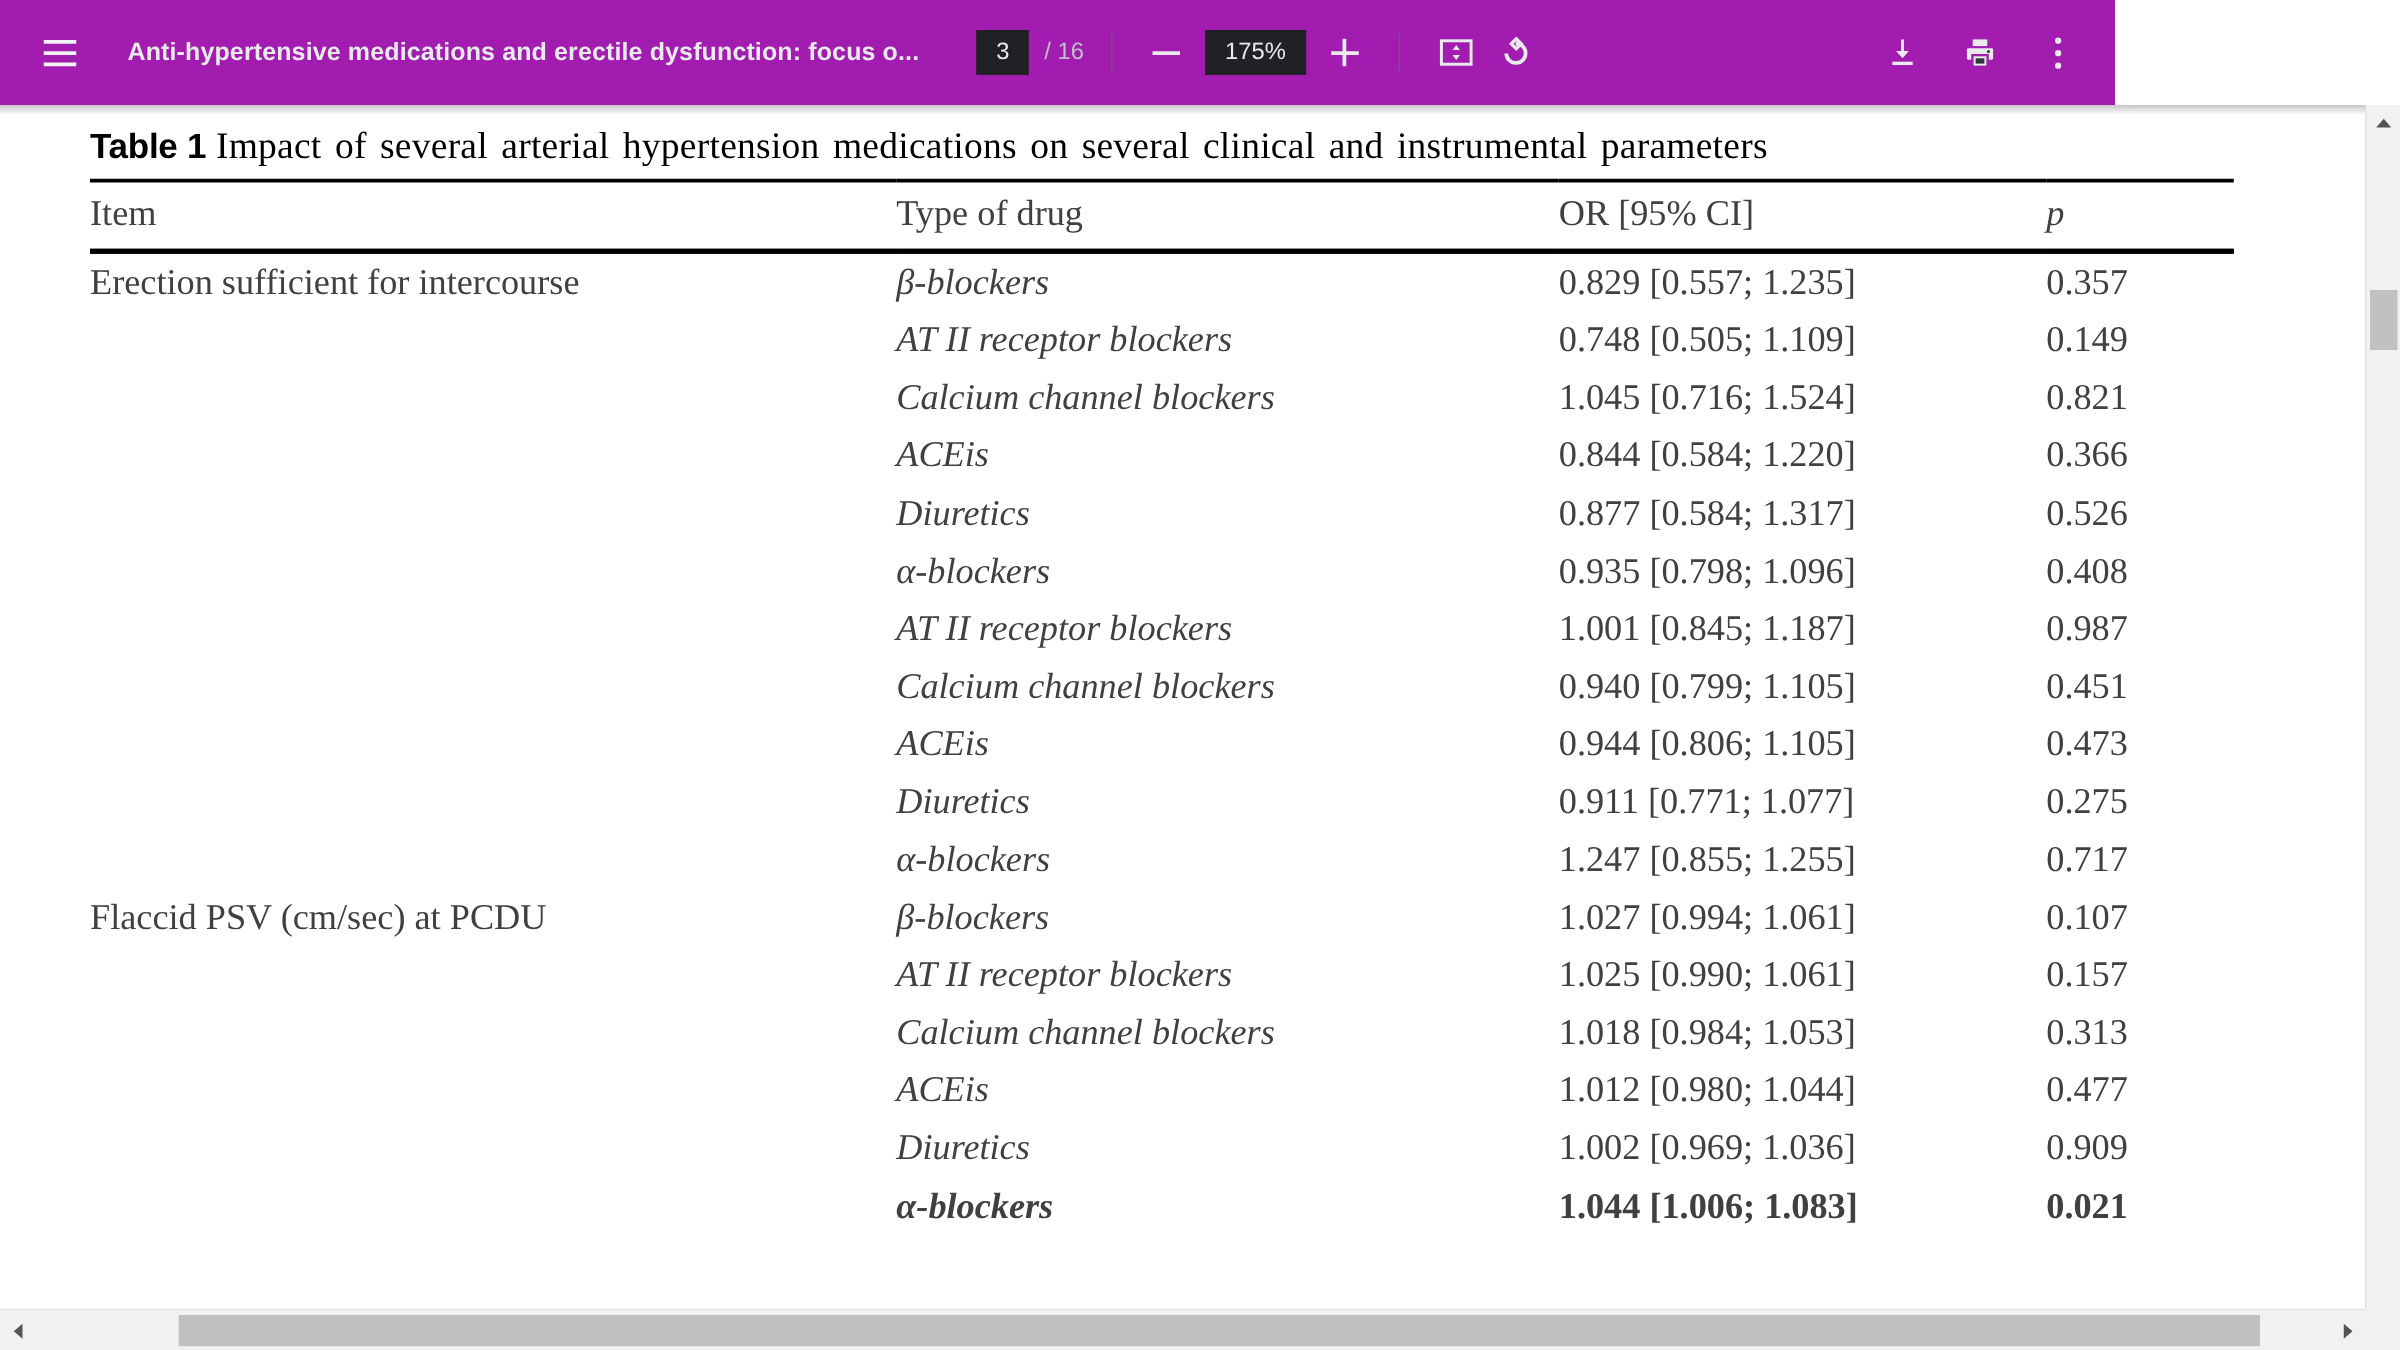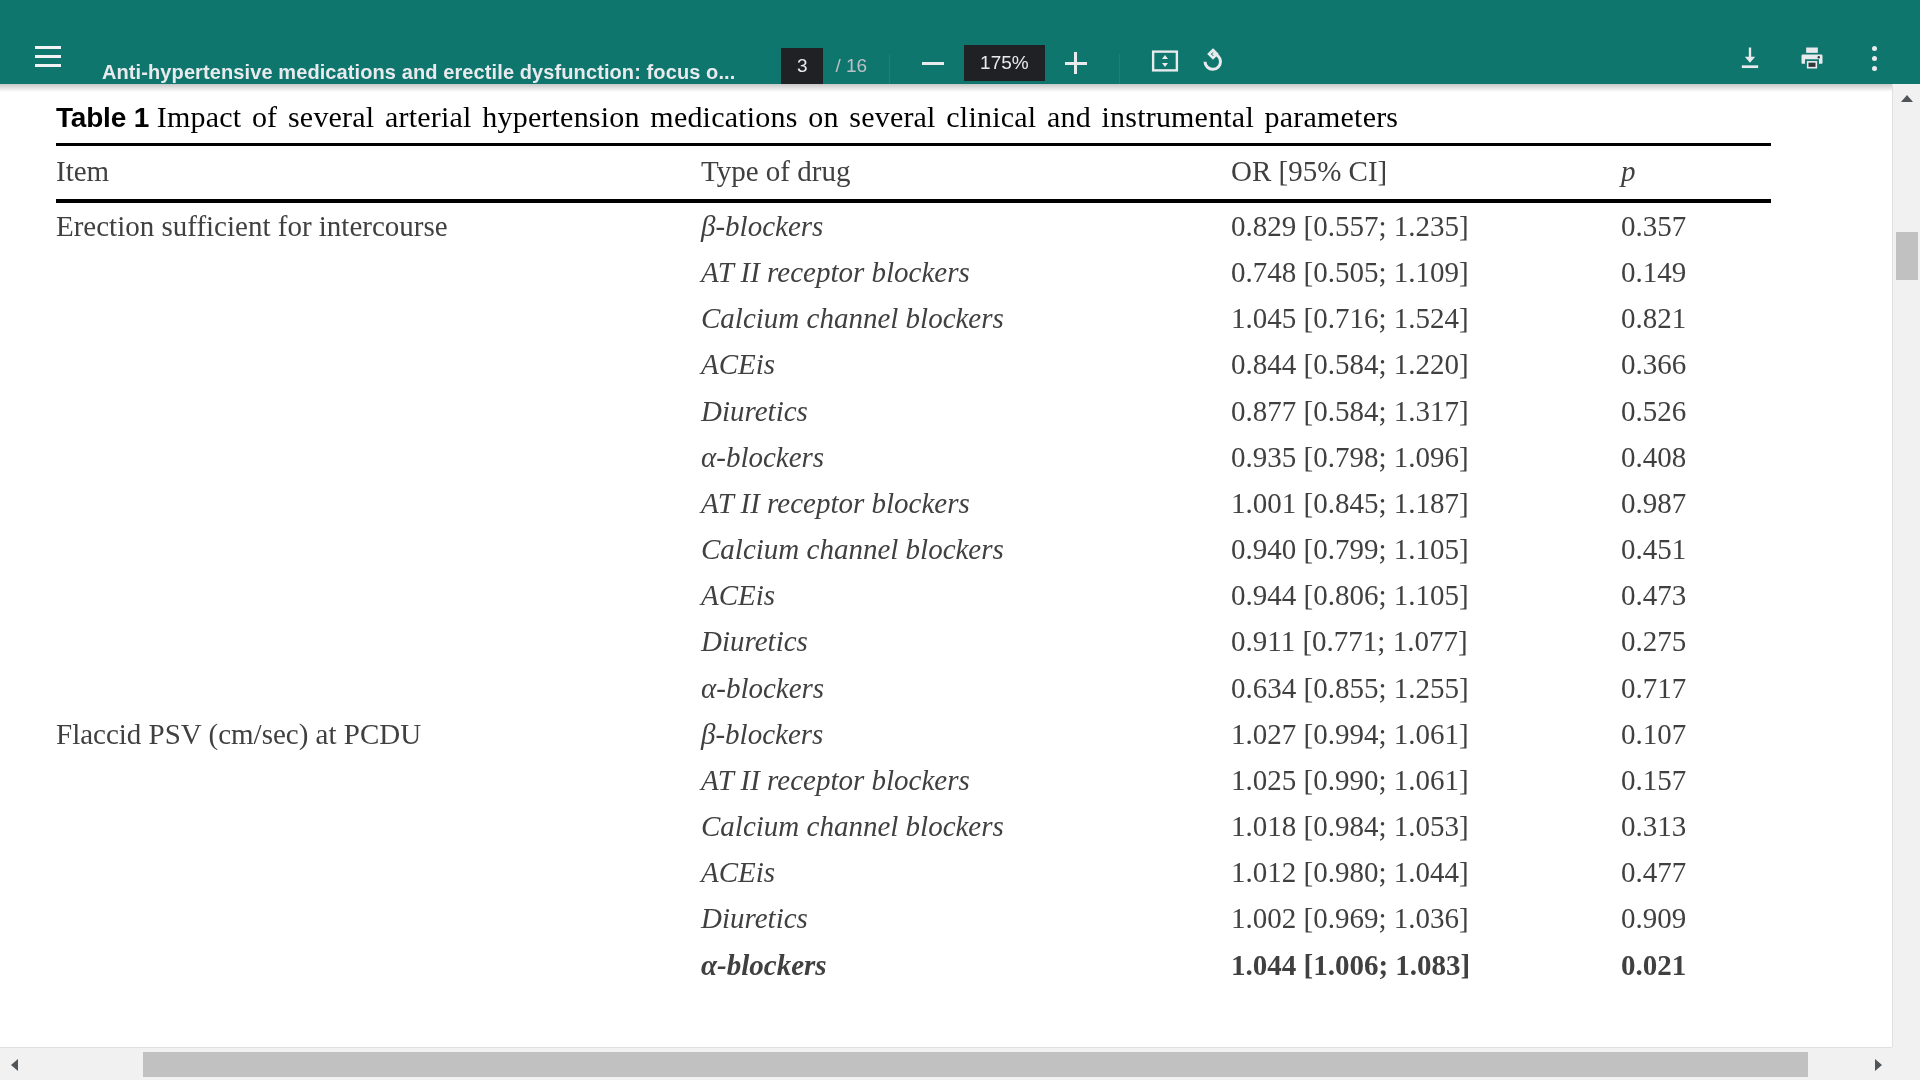--- a/index.html
+++ b/index.html
@@ -9,25 +9,25 @@
     height: 1080px;
     overflow: hidden;
     background: #ffffff;
     font-family: "Liberation Sans", sans-serif;
   }
 
   
   #toolbar {
     position: absolute;
     top: 0; left: 0;
-    width: 1920px;
+    width: 1692px;
     height: 84px;
-    background: #0f766e;
+    background: #a21caf;
     display: flex;
-    align-items: flex-end;
+    align-items: center;
     z-index: 10;
   }
 
   .tb-icon-btn {
     display: flex;
     align-items: center;
     justify-content: center;
     background: transparent;
     border: none;
     cursor: pointer;
@@ -141,21 +141,21 @@
     position: absolute;
     top: 0; left: 0;
     width: 1892px;
     height: 8px;
     background: linear-gradient(to bottom, rgba(0,0,0,0.22), rgba(0,0,0,0));
     pointer-events: none;
   }
 
   #page-surface {
     position: absolute;
-    top: 0; left: 0;
+    top: 0; left: 16px;
     width: 1892px;
     height: 963px;
     background: #ffffff;
   }
 
   
   #table-wrap {
     position: absolute;
     left: 56px;
     top: 0;
@@ -453,21 +453,21 @@
             </tr>
             <tr class="data-row">
               <td class="td-item"></td>
               <td class="td-drug">Diuretics</td>
               <td class="td-or">0.911 [0.771; 1.077]</td>
               <td class="td-p">0.275</td>
             </tr>
             <tr class="data-row">
               <td class="td-item"></td>
               <td class="td-drug">α-blockers</td>
-              <td class="td-or">0.634 [0.855; 1.255]</td>
+              <td class="td-or">1.247 [0.855; 1.255]</td>
               <td class="td-p">0.717</td>
             </tr>
             <tr class="data-row">
               <td class="td-item">Flaccid PSV (cm/sec) at PCDU</td>
               <td class="td-drug">β-blockers</td>
               <td class="td-or">1.027 [0.994; 1.061]</td>
               <td class="td-p">0.107</td>
             </tr>
             <tr class="data-row">
               <td class="td-item"></td>

